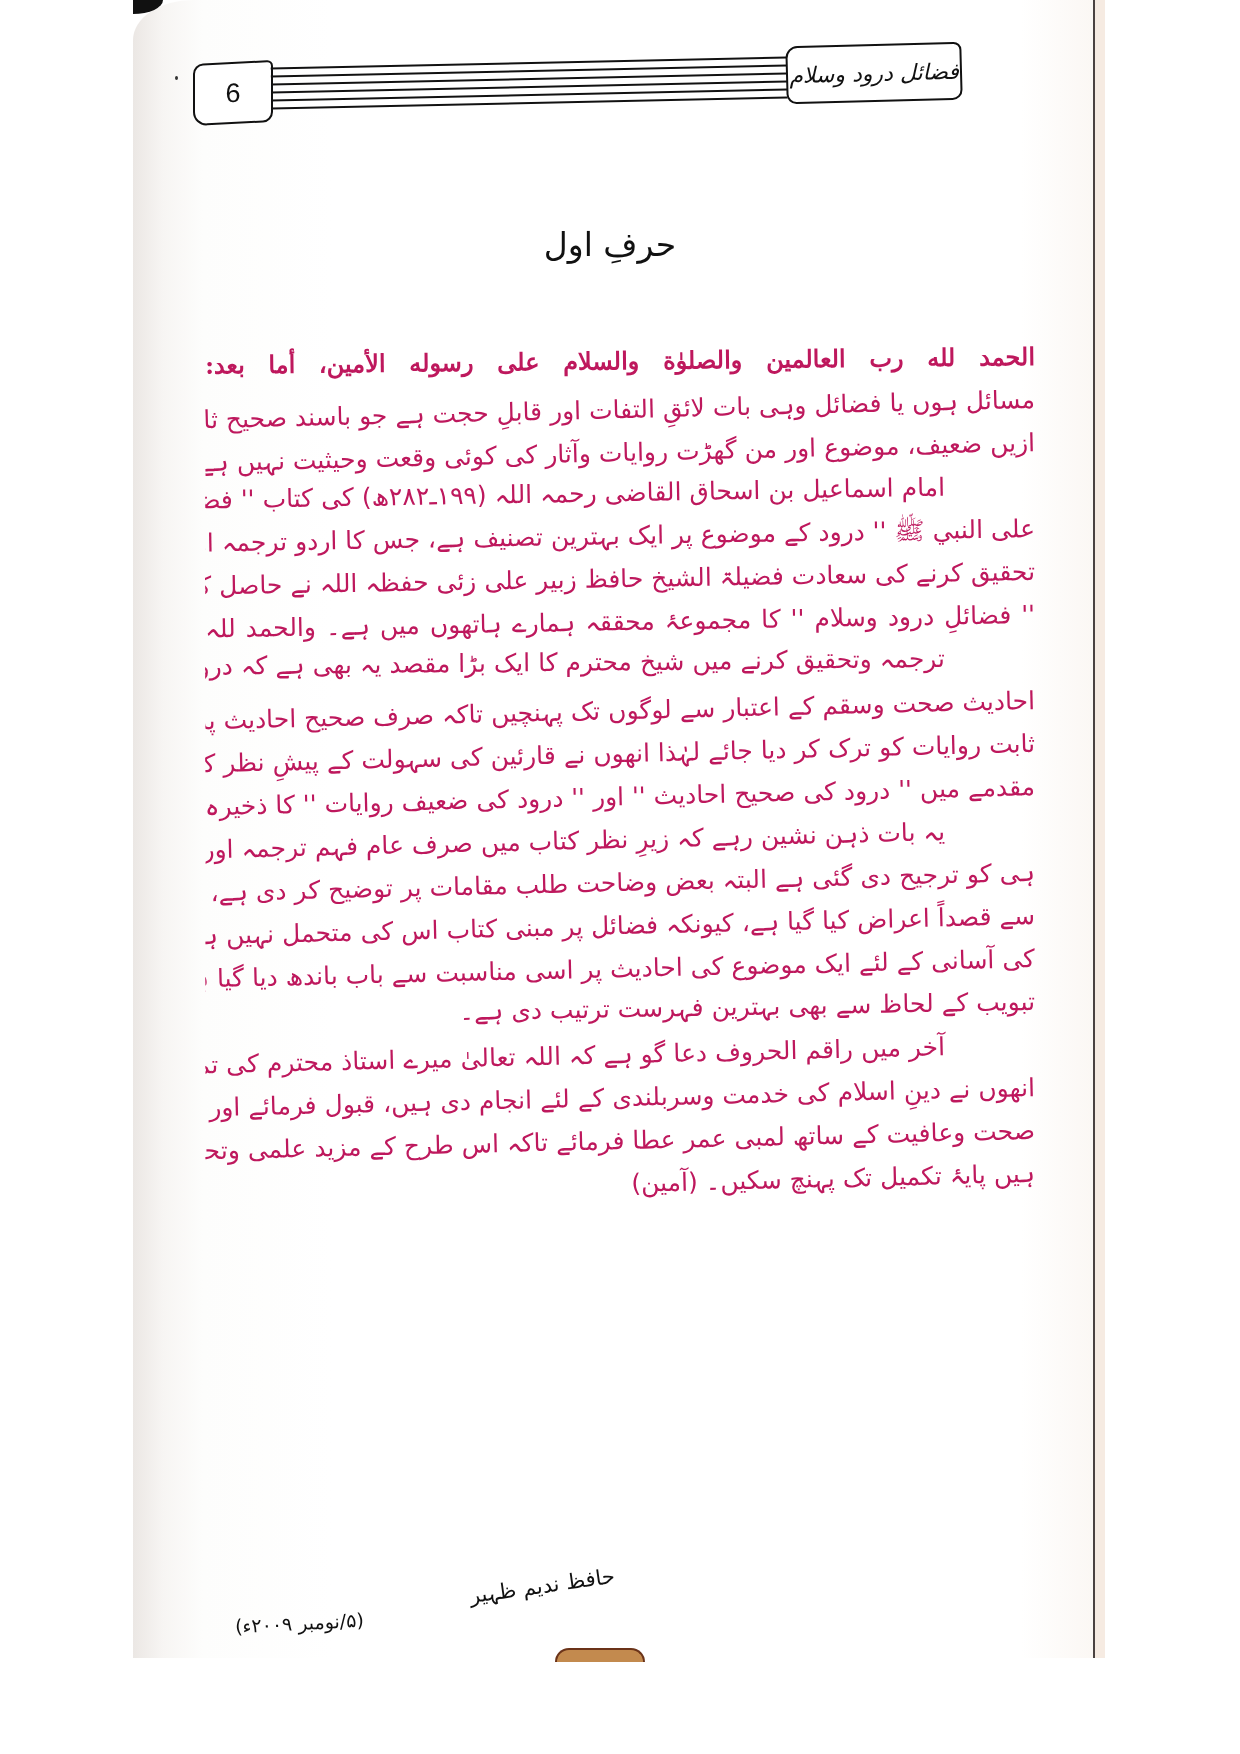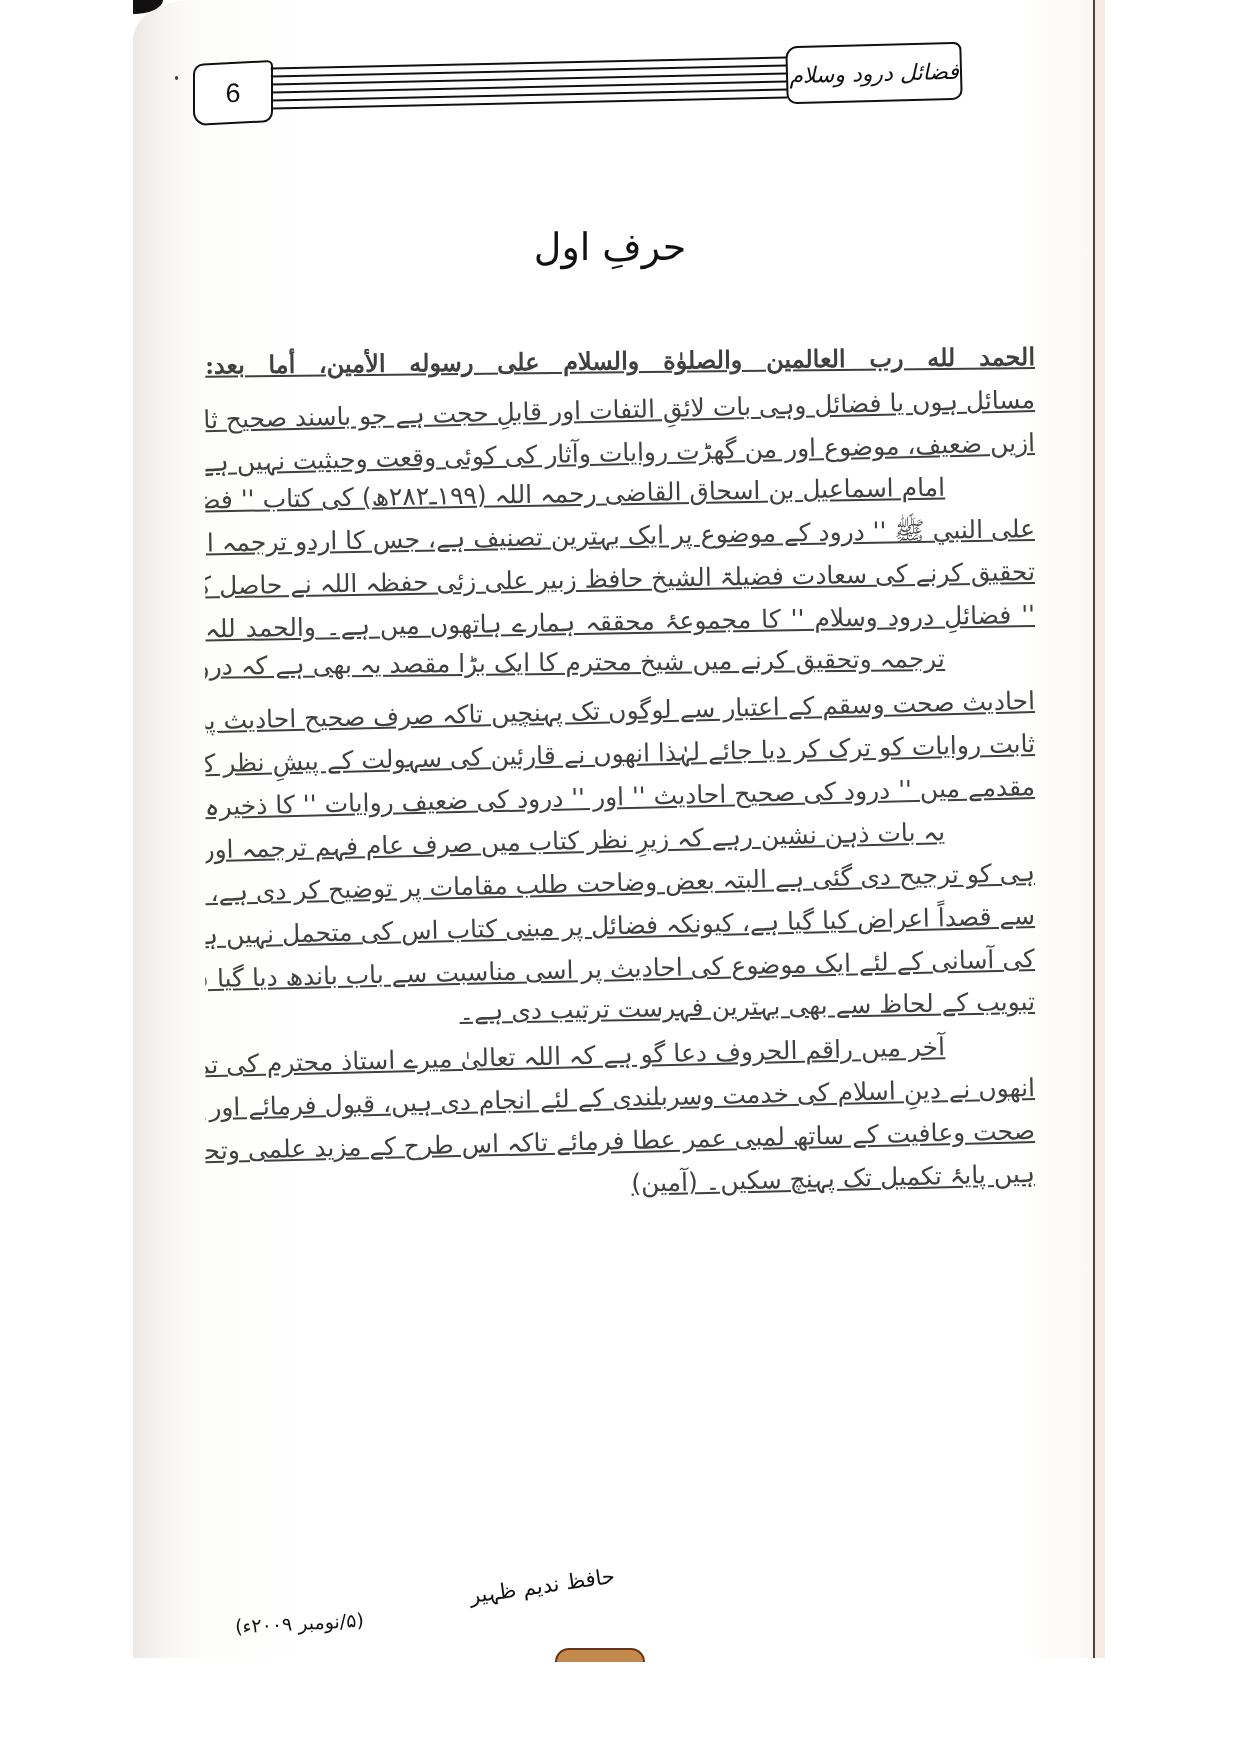--- a/index.html
+++ b/index.html
@@ -98,34 +98,33 @@
     }
 
     
     .chapter-title {
       position: absolute;
       left: 420px;
       top: 225px;
       width: 380px;
       text-align: center;
       font-family: "DejaVu Serif", serif;
-      font-size: 38px;
+      font-size: 33px;
       color: #111;
     }
 
     
     .body-text {
       position: absolute;
       left: 205px;
       top: 335px;
       width: 830px;
       direction: rtl;
       font-family: "DejaVu Sans", sans-serif;
-      color: #404040;
-      text-decoration: underline;
+      color: #be185d;
     }
     .body-line {
       display: block;
       text-align: justify;
       text-align-last: justify;
       font-size: 25px;
       line-height: 43px;
       height: 43px;
       white-space: nowrap;
       overflow: hidden;

